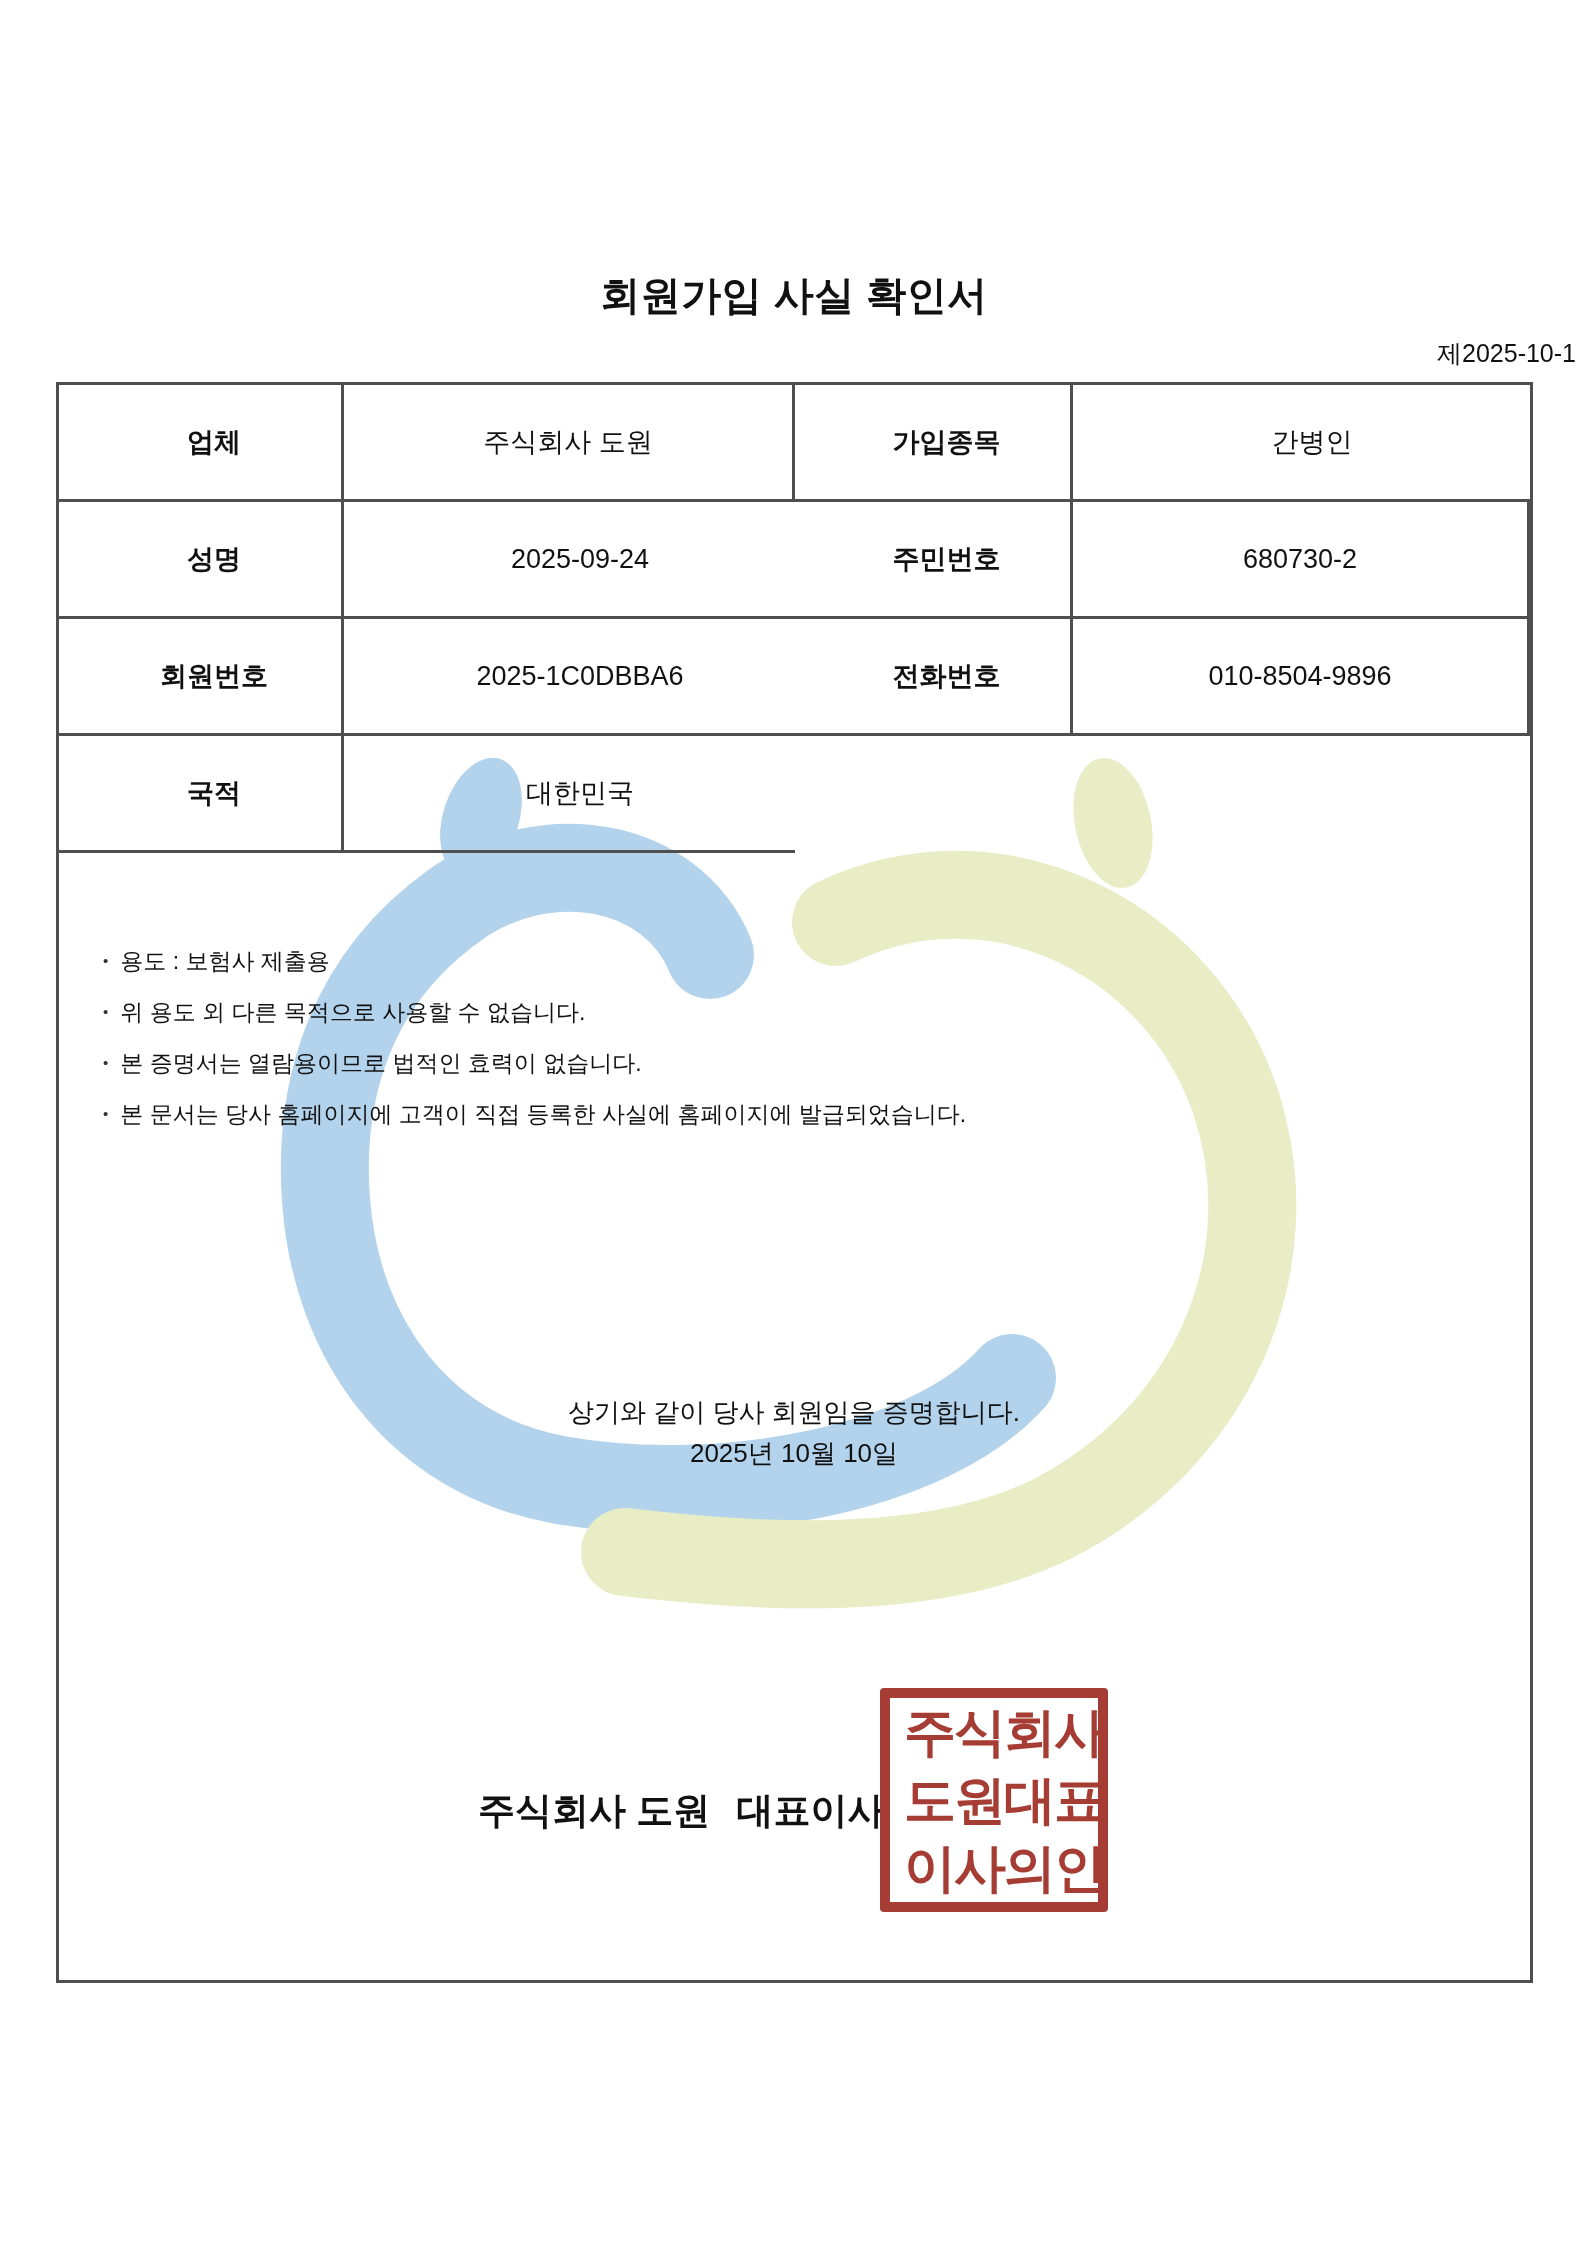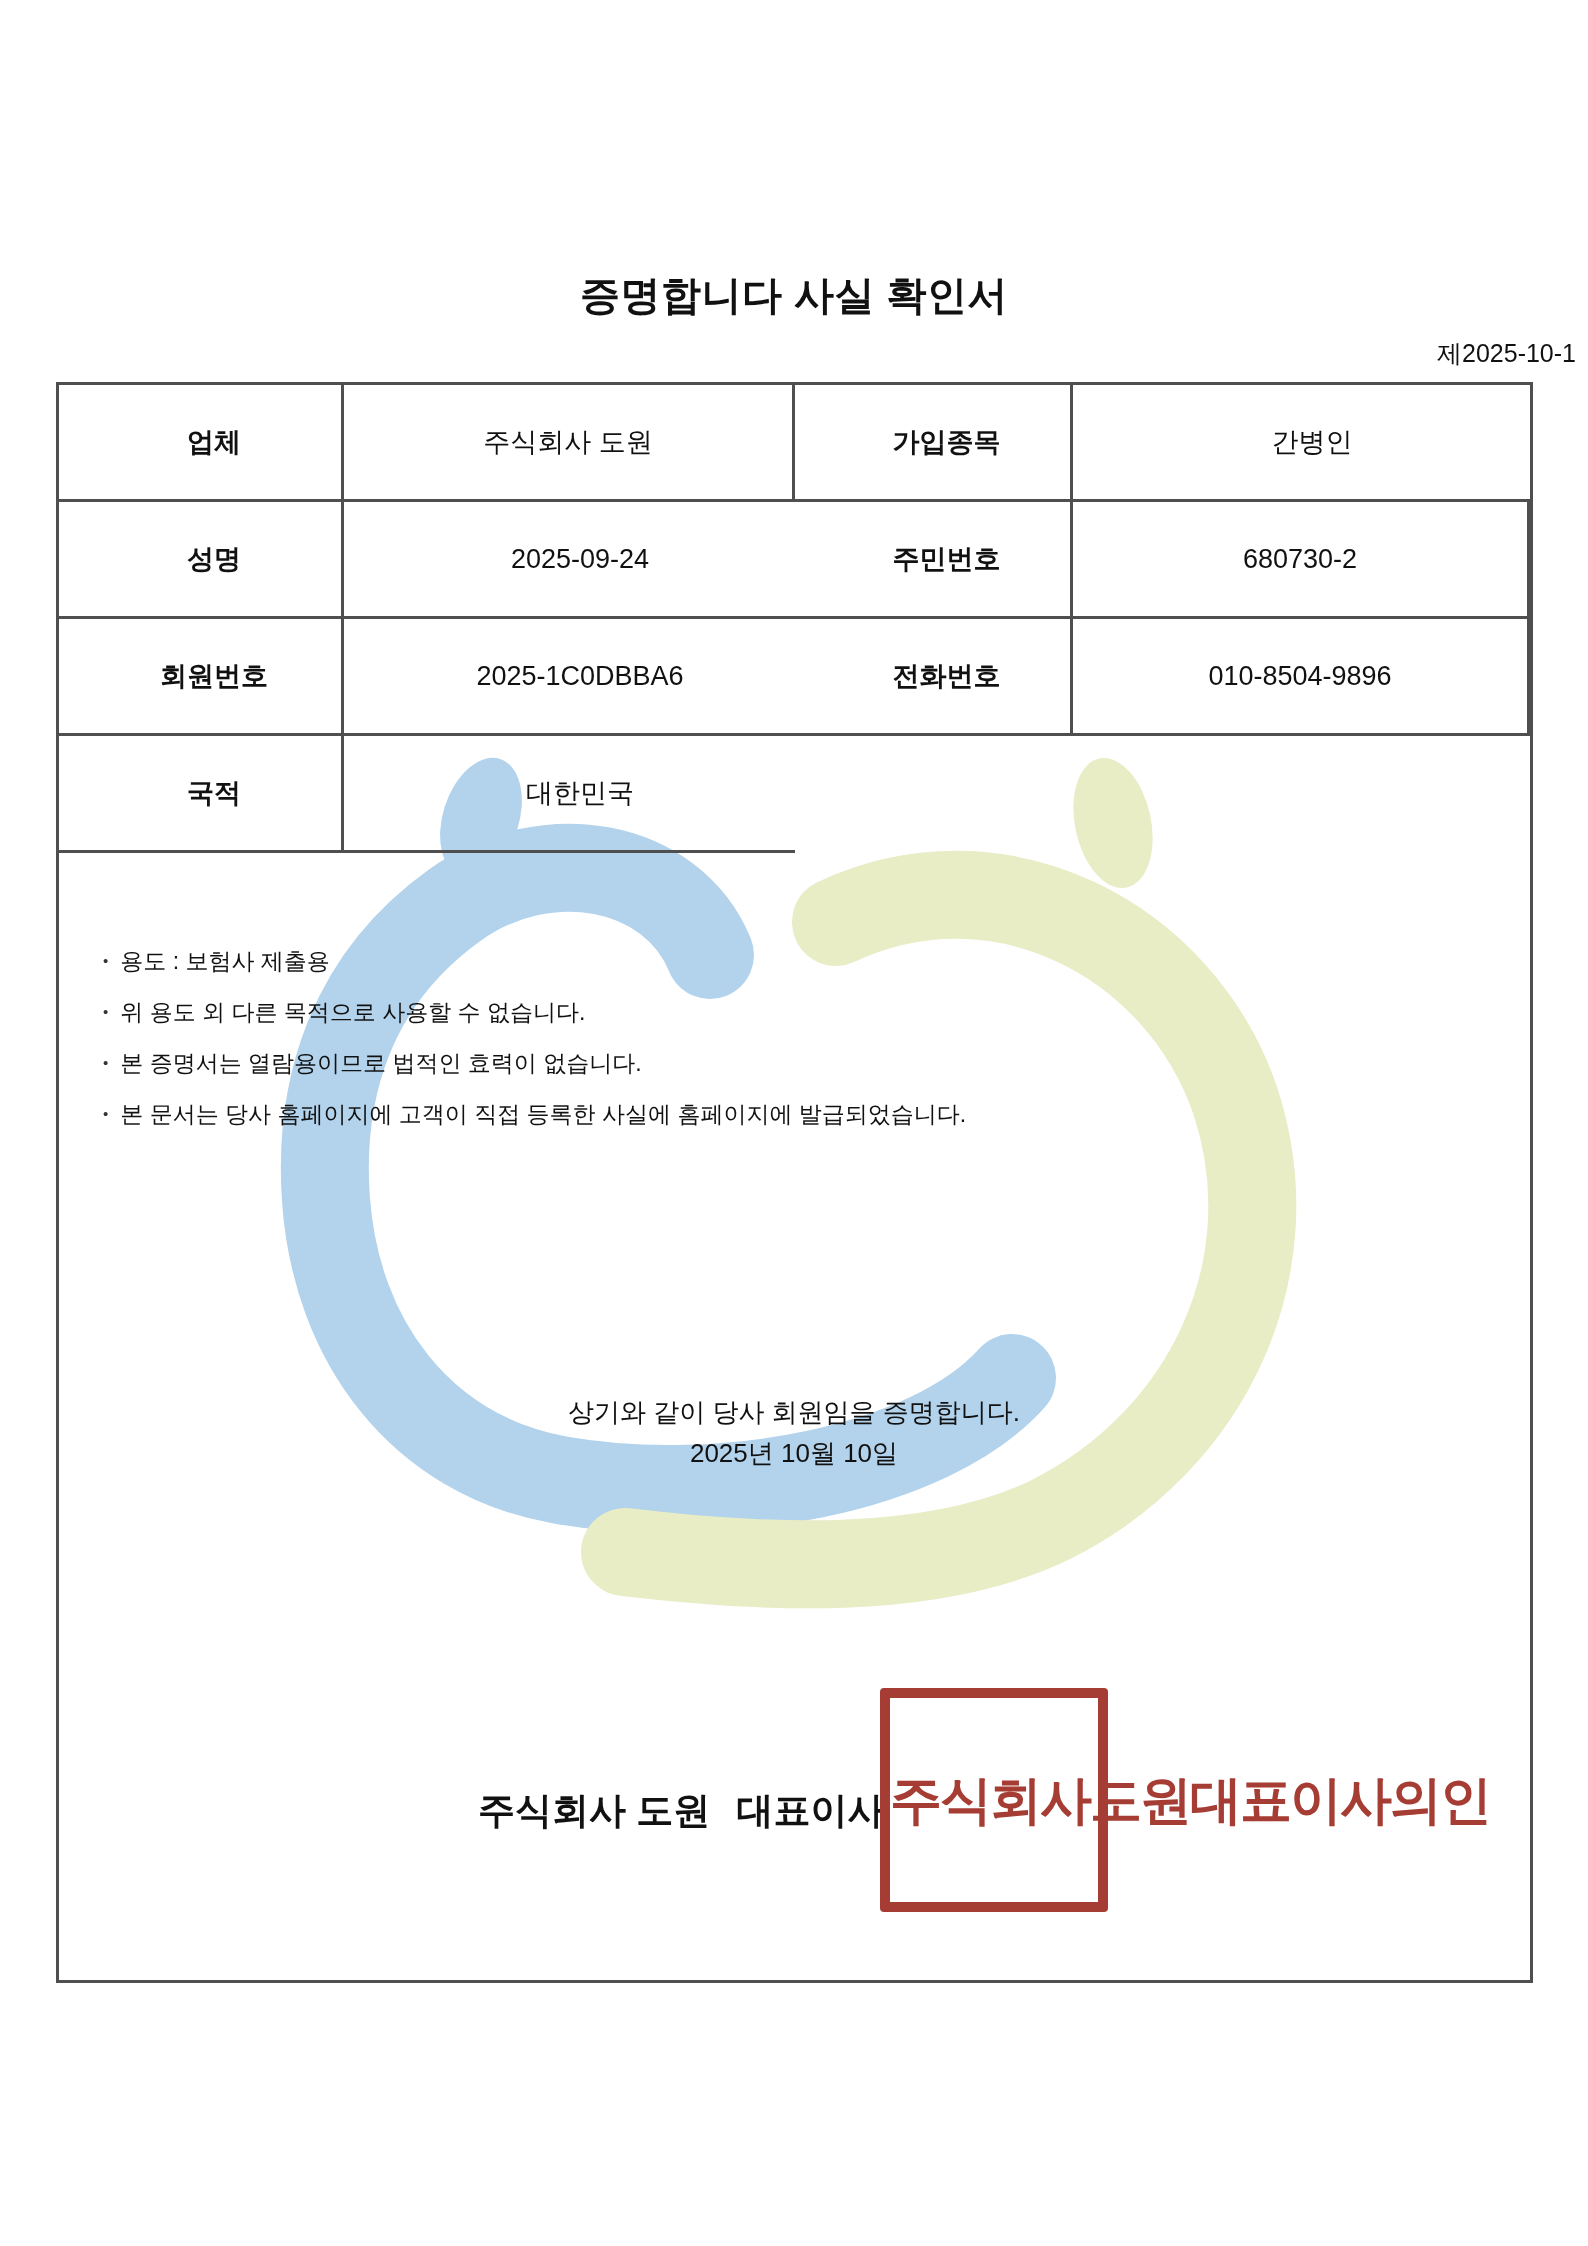--- a/index.html
+++ b/index.html
@@ -42,41 +42,41 @@
 
   .signature {
     position:absolute; left:478px; top:1786px; font-size:37px; font-weight:700;
     z-index:2; white-space:nowrap;
   }
   .sig-role { margin-left:16px; }
 
   .stamp {
     position:absolute; left:880px; top:1688px; width:228px; height:224px;
     border:10px solid #a63d34; border-radius:4px; box-sizing:border-box;
-    display:flex; flex-direction:row; justify-content:space-around; align-items:center;
-    z-index:2; background:transparent;
+    display:flex; flex-direction:column; justify-content:space-around; align-items:center;
+    z-index:2; background:transparent;padding-left:20px;
   }
   .stamp-line {
     font-size:52px; font-weight:700; line-height:60px; color:#a63d34;
     letter-spacing:-2px; white-space:nowrap;
   }
 </style>
 </head>
 <body>
 
 <div class="page">
 
   <svg class="watermark" viewBox="0 0 1588 2246" xmlns="http://www.w3.org/2000/svg" aria-hidden="true">
     <ellipse cx="481" cy="818" rx="38" ry="62" transform="rotate(18 481 818)" fill="#b3d3ec"></ellipse>
     <ellipse cx="1113" cy="823" rx="38" ry="66" transform="rotate(-12 1113 823)" fill="#e8edc6"></ellipse>
     <path d="M 710 955 C 672 862 545 840 455 905 C 350 980 318 1090 326 1200 C 336 1340 420 1455 560 1480 C 720 1508 930 1470 1012 1378" fill="none" stroke="#b3d3ec" stroke-width="88" stroke-linecap="round"></path>
     <path d="M 836 922 C 1000 845 1180 940 1235 1100 C 1290 1265 1210 1440 1050 1520 C 930 1578 760 1568 625 1552" fill="none" stroke="#e8edc6" stroke-width="88" stroke-linecap="round"></path>
   </svg>
 
-  <div class="title">증명합니다 사실 확인서</div>
+  <div class="title">회원가입 사실 확인서</div>
   <div class="docnum">제2025-10-1</div>
 
   <div class="frame">
     <div class="grid">
 
       <div class="cell label">업체</div>
       <div class="cell">주식회사 도원</div>
       <div class="cell label">가입종목</div>
       <div class="cell last">간병인</div>
 

